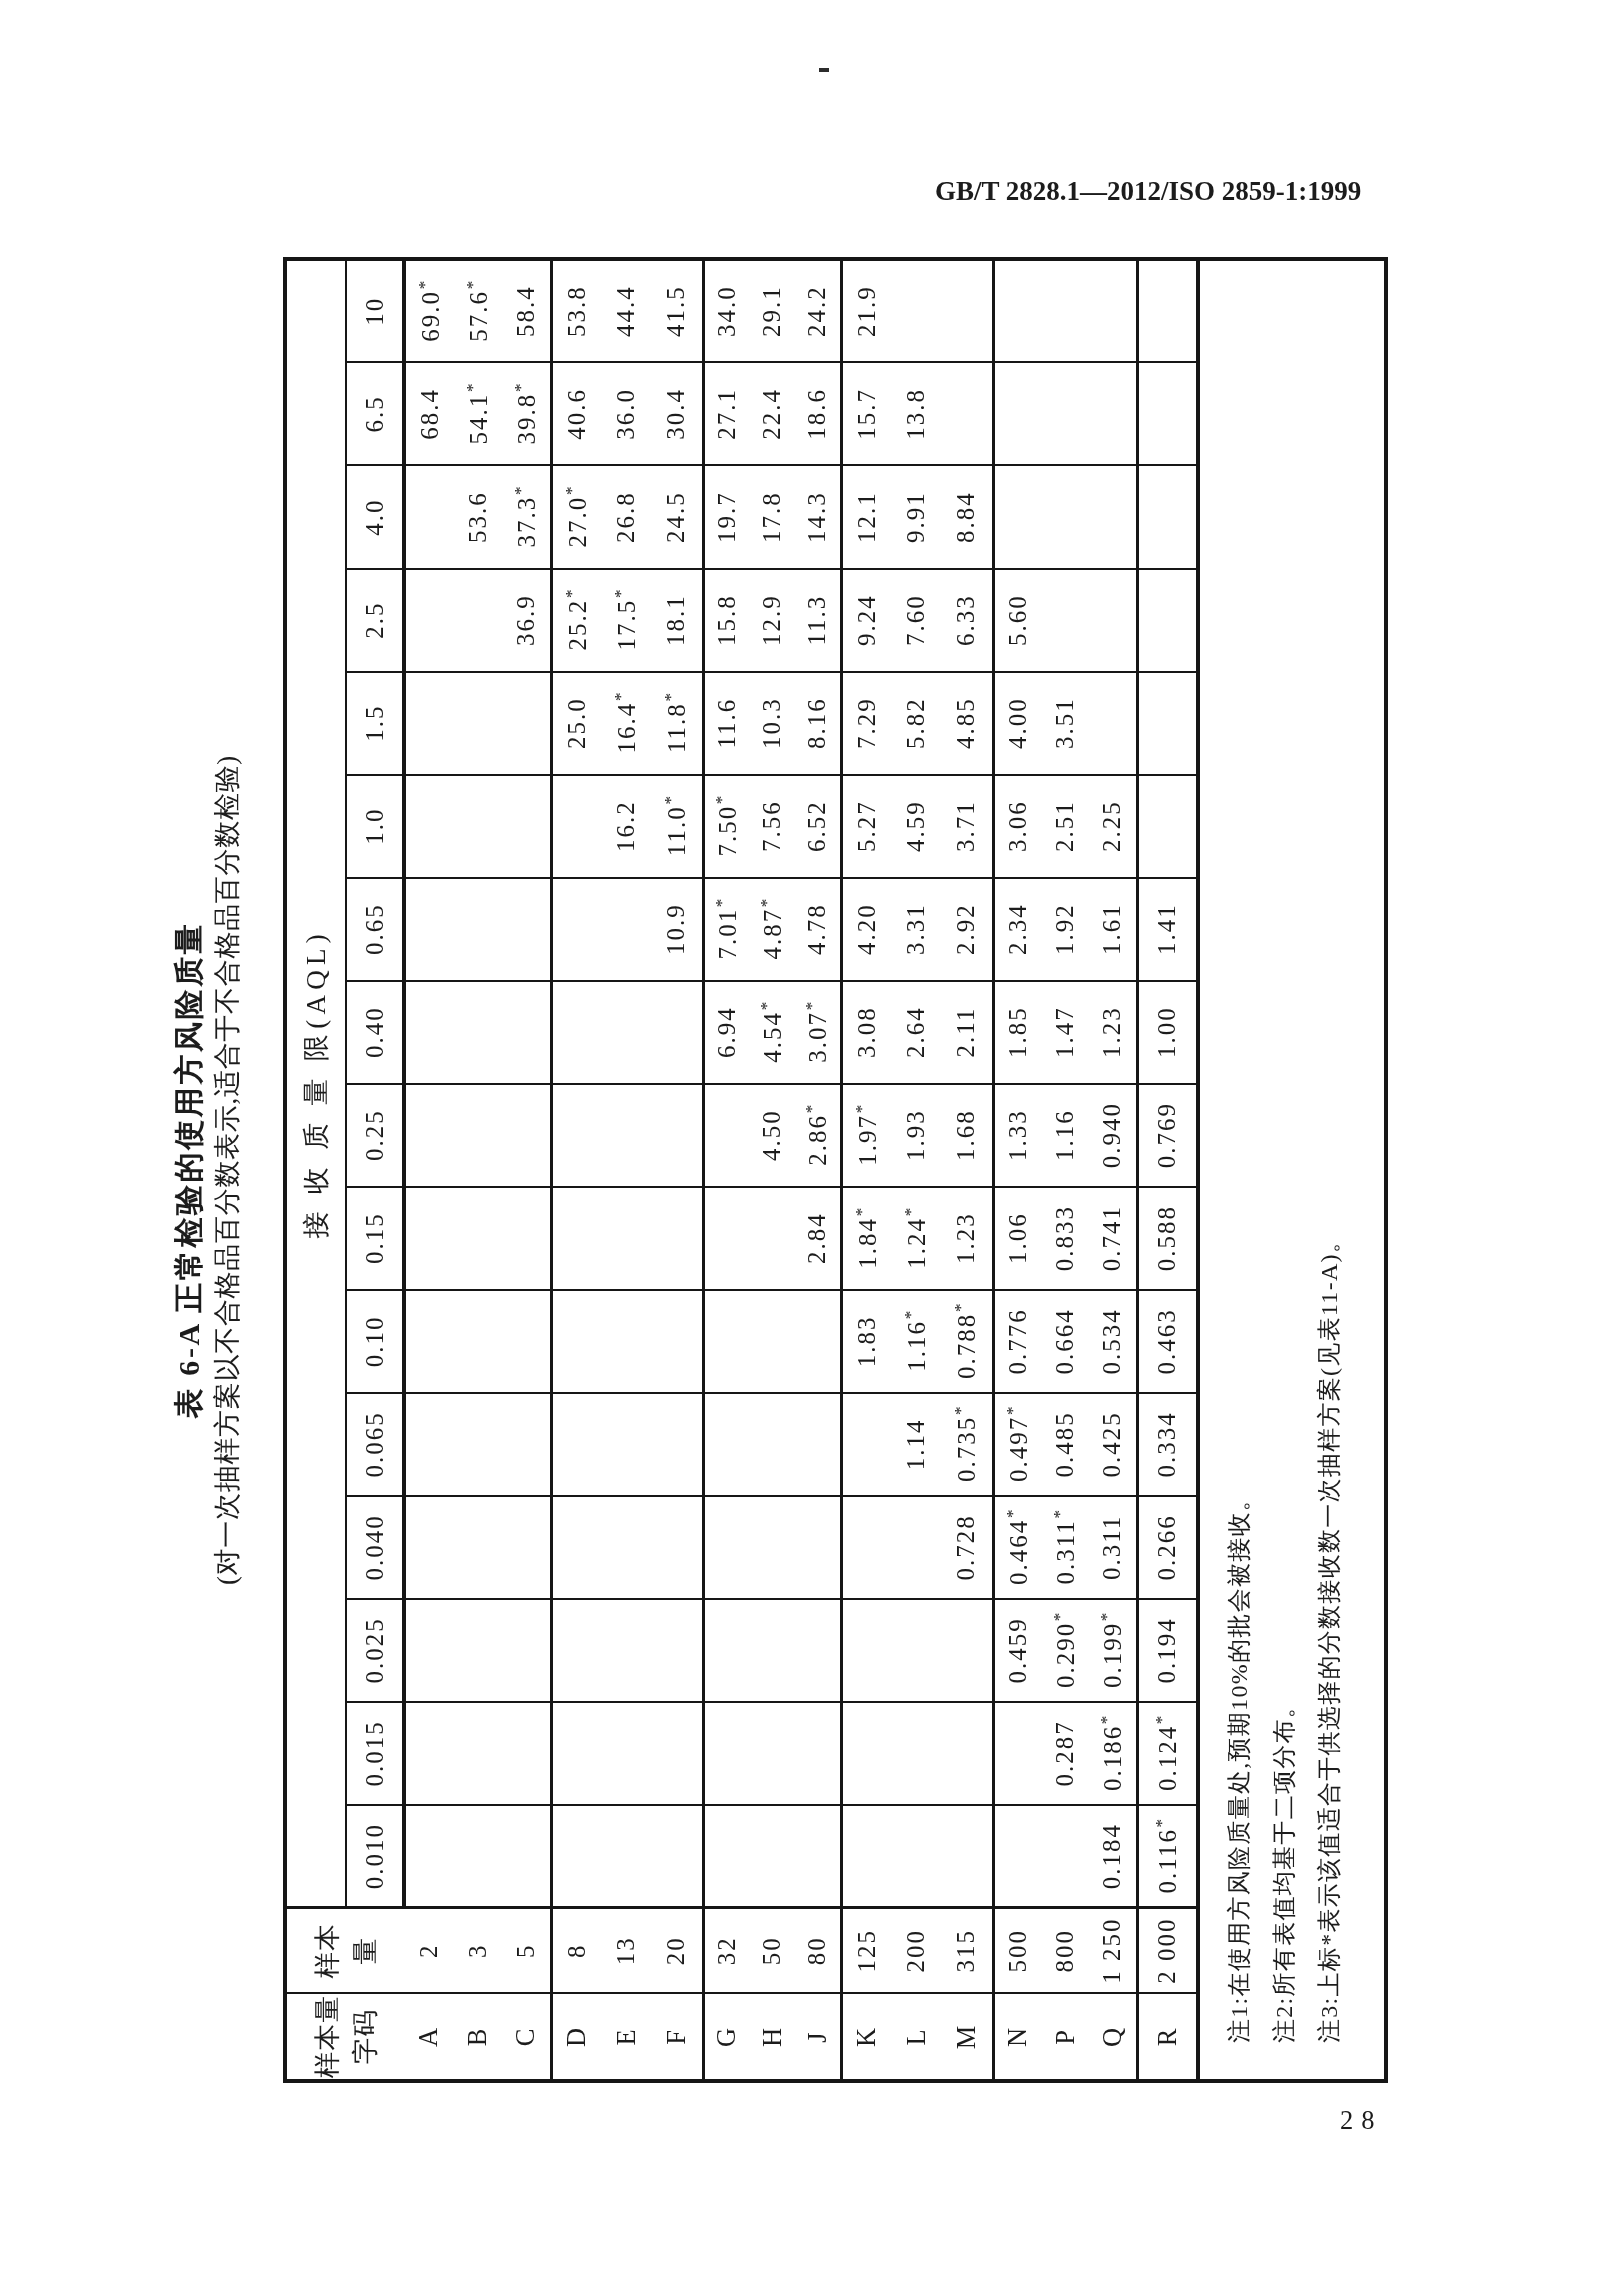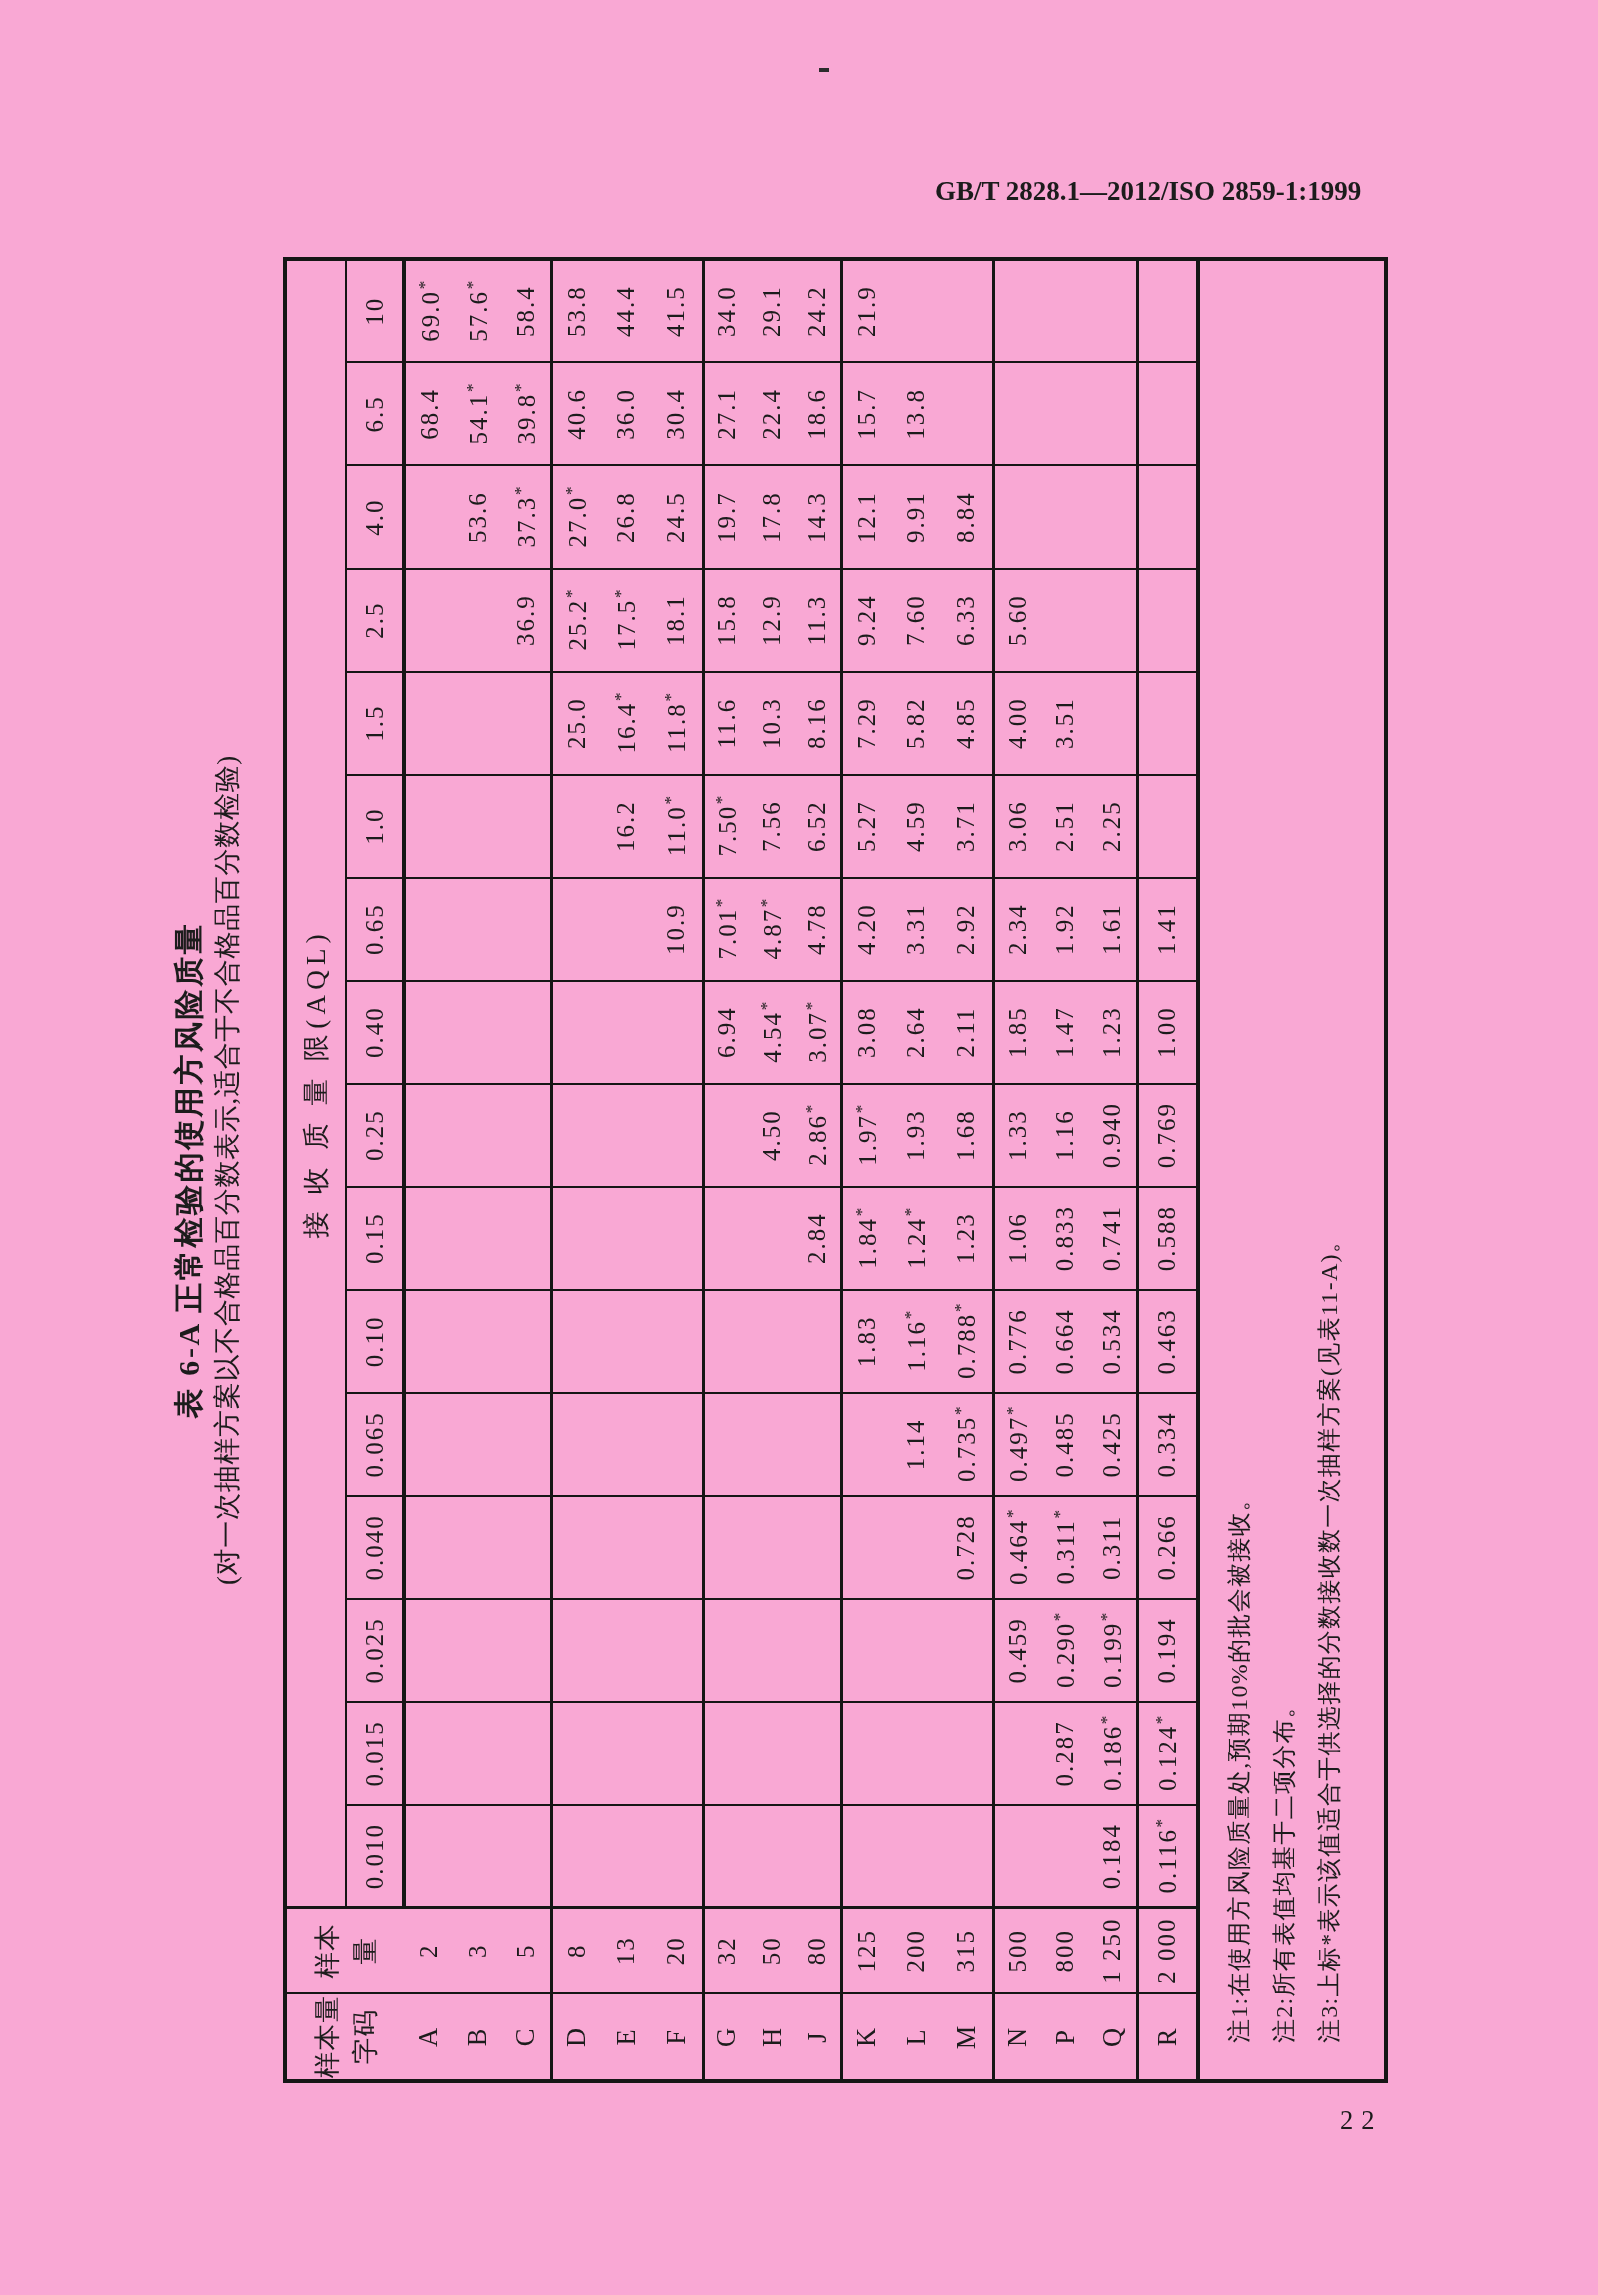--- a/index.html
+++ b/index.html
@@ -1,16 +1,16 @@
 <!DOCTYPE html>
 <html style="font-size:10.6px"><head>
 <meta charset="utf-8">
 <style>
   html,body{margin:0;padding:0;background:#9a9a9a;}
-  .page{position:relative;width:1599px;height:2295px;background:#f9a8d4;
+  .page{position:relative;width:1599px;height:2295px;background:#ffffff;
         font-family:"Liberation Serif","DejaVu Serif",serif;color:#1c1c1c;overflow:hidden;}
   .doc-header{position:absolute;top:176px;left:935px;width:477px;font-size:27px;font-weight:bold;
         white-space:nowrap;letter-spacing:0px;}
   .scan-dash{position:absolute;left:819px;top:68px;width:10px;height:4px;background:#2c2c2c;}
   .pg-num{position:absolute;left:1340px;top:2105px;font-size:26.5px;letter-spacing:8px;}
   .table-area{position:absolute;left:283px;top:257px;width:1086px;height:1826px;}
   .rot{position:absolute;left:0;top:0;width:1826px;height:1086px;
        transform-origin:0 0;transform:translateY(1826px) rotate(-90deg);}
   .t-title{position:absolute;top:-114px;left:0;width:100%;text-align:center;
        font-size:30px;font-weight:bold;letter-spacing:2.6px;white-space:nowrap;}
@@ -419,15 +419,15 @@
                 <div class="note-line">注1:在使用方风险质量处,预期10%的批会被接收。</div>
                 <div class="note-line">注2:所有表值均基于二项分布。</div>
                 <div class="note-line">注3:上标*表示该值适合于供选择的分数接收数一次抽样方案(见表11-A)。</div>
               </td>
             </tr>
           </tbody>
       </table>
     </div>
   </div>
 
-  <div class="pg-num">22</div>
+  <div class="pg-num">28</div>
 </div>
 
 
 </body></html>

